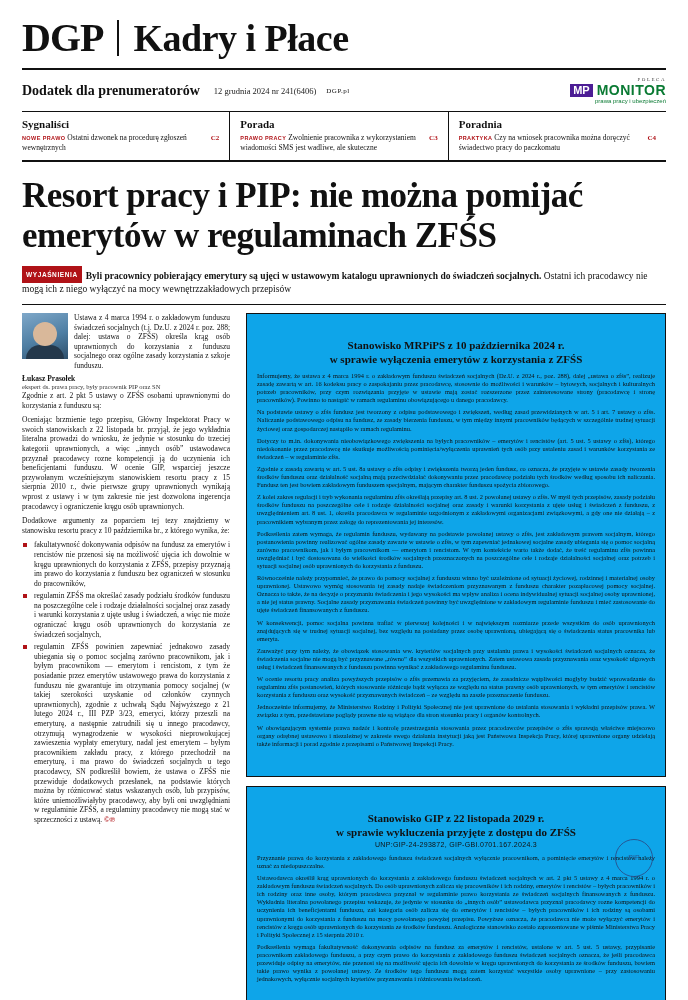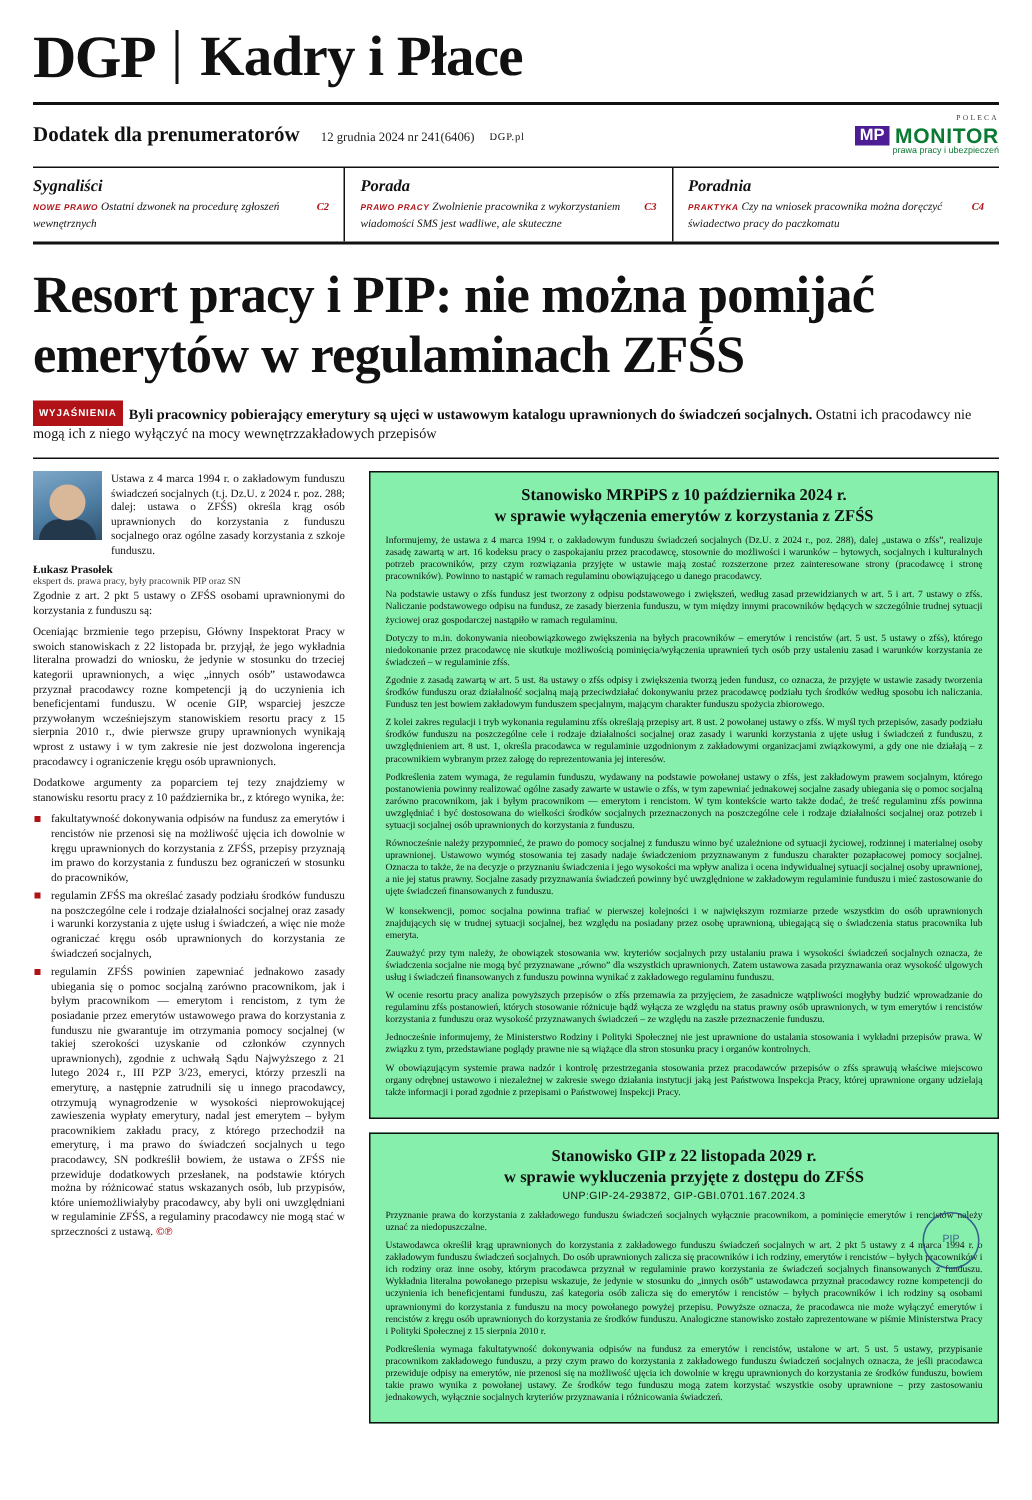--- a/index.html
+++ b/index.html
@@ -24,21 +24,21 @@
   .sub-mid{font-size:8.5px;margin-left:14px;color:#222;}
   .sub-code{font-size:7px;font-weight:normal;margin-left:10px;letter-spacing:.5px;}
   .monitor{margin-left:auto;text-align:right;}
   .polec{font-size:5px;letter-spacing:1.5px;color:#444;}
   .mon-row{display:flex;align-items:center;justify-content:flex-end;gap:4px;}
   .mp{background:#4c1d95;color:#fff;font-family:"Liberation Sans",sans-serif;font-weight:bold;font-size:11px;padding:1px 3px;line-height:11px;}
   .mon-word{font-family:"Liberation Sans",sans-serif;font-weight:bold;font-size:14px;color:#0a7a33;letter-spacing:.5px;}
   .mon-sub{font-family:"Liberation Sans",sans-serif;font-size:6px;color:#0a7a33;text-align:right;}
 
   
-  .teasers{display:flex;border-top:1px solid #111;border-bottom:2px solid #111;font-style:italic;}
+  .teasers{display:flex;border-top:1px solid #111;border-bottom:2px solid #111;}
   .teaser{flex:1;padding:6px 10px 7px 0;box-sizing:border-box;}
   .teaser + .teaser{border-left:1px solid #111;padding-left:10px;}
   .t-title{font-weight:bold;font-size:11px;margin-bottom:3px;}
   .t-body{font-size:7.5px;line-height:10px;color:#111;}
   .t-kicker{font-family:"Liberation Sans",sans-serif;font-weight:bold;font-size:5.5px;letter-spacing:.4px;color:#b01217;}
   .t-page{float:right;font-weight:bold;font-size:7px;color:#b01217;}
 
   
   h1.headline{
     font-family:"Liberation Serif",serif;font-weight:bold;
@@ -65,21 +65,21 @@
   .byline{font-weight:bold;font-size:7.5px;line-height:9px;margin-top:4px;}
   .byline small{display:block;font-weight:normal;font-size:6.5px;line-height:8px;color:#333;}
 
   .p{font-size:7.5px;line-height:9.6px;text-align:justify;margin:0 0 5px 0;}
   ul.bul{margin:0 0 5px 0;padding-left:10px;list-style:none;}
   ul.bul li{font-size:7.5px;line-height:9.6px;text-align:justify;position:relative;margin-bottom:3px;padding-left:2px;}
   ul.bul li:before{content:"";position:absolute;left:-9px;top:3px;width:4px;height:4px;background:#b01217;}
   .redend{color:#b01217;font-weight:bold;}
 
   
-  .box{border:1px solid #111;background:#86efac;padding:8px 10px;box-sizing:border-box;margin-bottom:9px;}
+  .box{border:1px solid #111;background:#0ea5e9;padding:24px 10px;box-sizing:border-box;margin-bottom:9px;}
   .box h3{font-family:"Liberation Serif",serif;font-weight:bold;font-size:11px;line-height:14px;text-align:center;margin:0 0 6px 0;}
   .box .sig{font-family:"Liberation Sans",sans-serif;font-size:7px;text-align:center;margin:-4px 0 6px 0;letter-spacing:.3px;}
   .box p{font-size:6.4px;line-height:8.1px;text-align:justify;margin:0 0 4px 0;}
   .box.box2{position:relative;}
   .seal{position:absolute;right:12px;top:52px;width:36px;height:36px;border:1.5px solid #2b4a86;border-radius:50%;color:#2b4a86;
         display:flex;align-items:center;justify-content:center;font-size:7px;font-family:"Liberation Sans",sans-serif;opacity:.85;}
   .seal span{display:block;text-align:center;line-height:7px;}
 </style>
 </head>
 <body>

